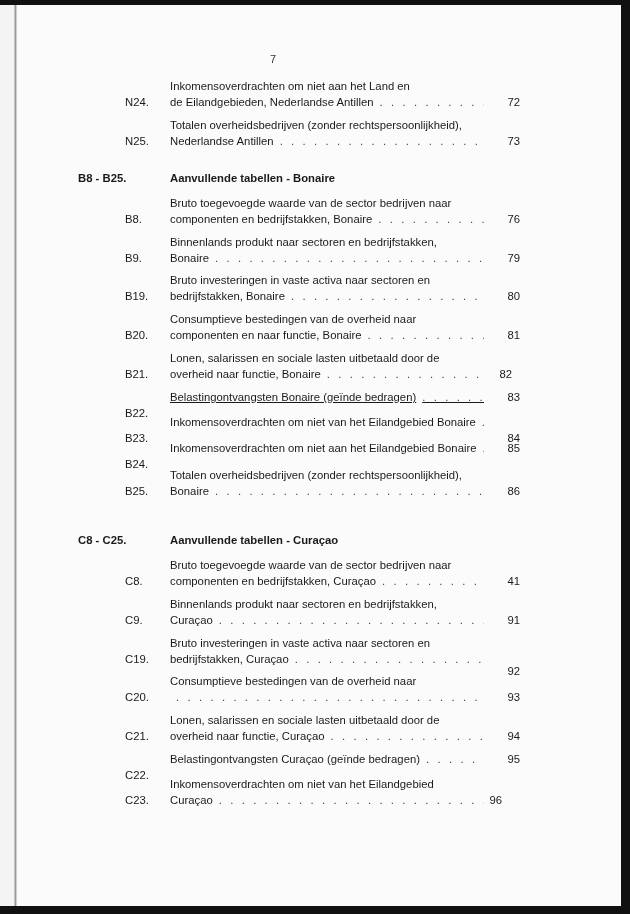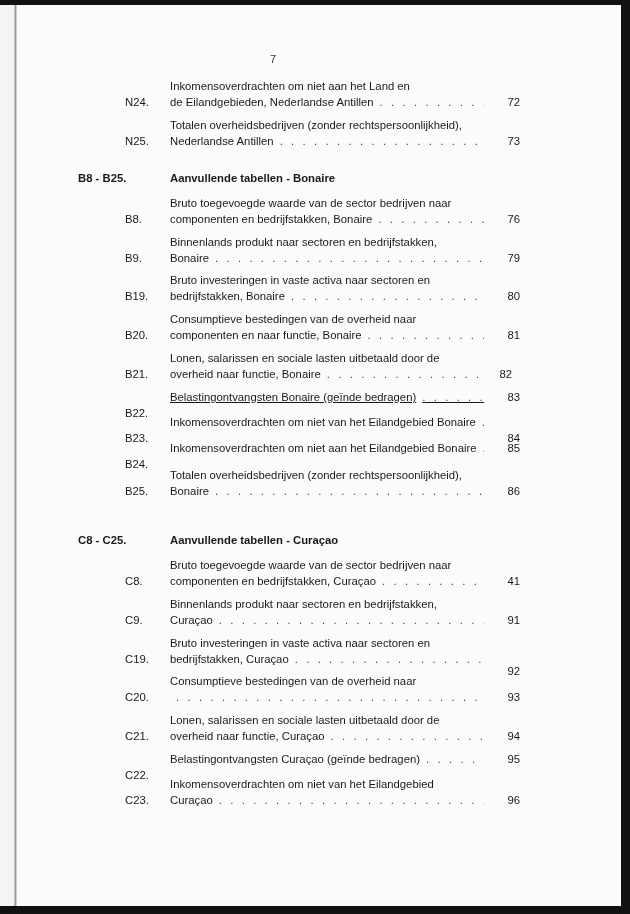--- a/index.html
+++ b/index.html
@@ -263,16 +263,16 @@
         <span class="code">C23.</span>
         <div class="desc" style="left: 45px; width: 320px;">
           <div class="line">
             <span>Inkomensoverdrachten om niet van het Eilandgebied</span>
           </div>
           <div class="line">
             <span>Curaçao</span>
             <span class="lead">. . . . . . . . . . . . . . . . . . . . . . . . . . . . . . . . . . . . . . . . . . . . . . . . . . . . . . . . . . . . . . . .</span>
           </div>
         </div>
-        <span class="pg" style="left: 373px; top: 15.5px;">96</span>
+        <span class="pg" style="left: 355px; top: 15.5px;">96</span>
       </div>
     </div>
 </div>
 
 </body></html>

